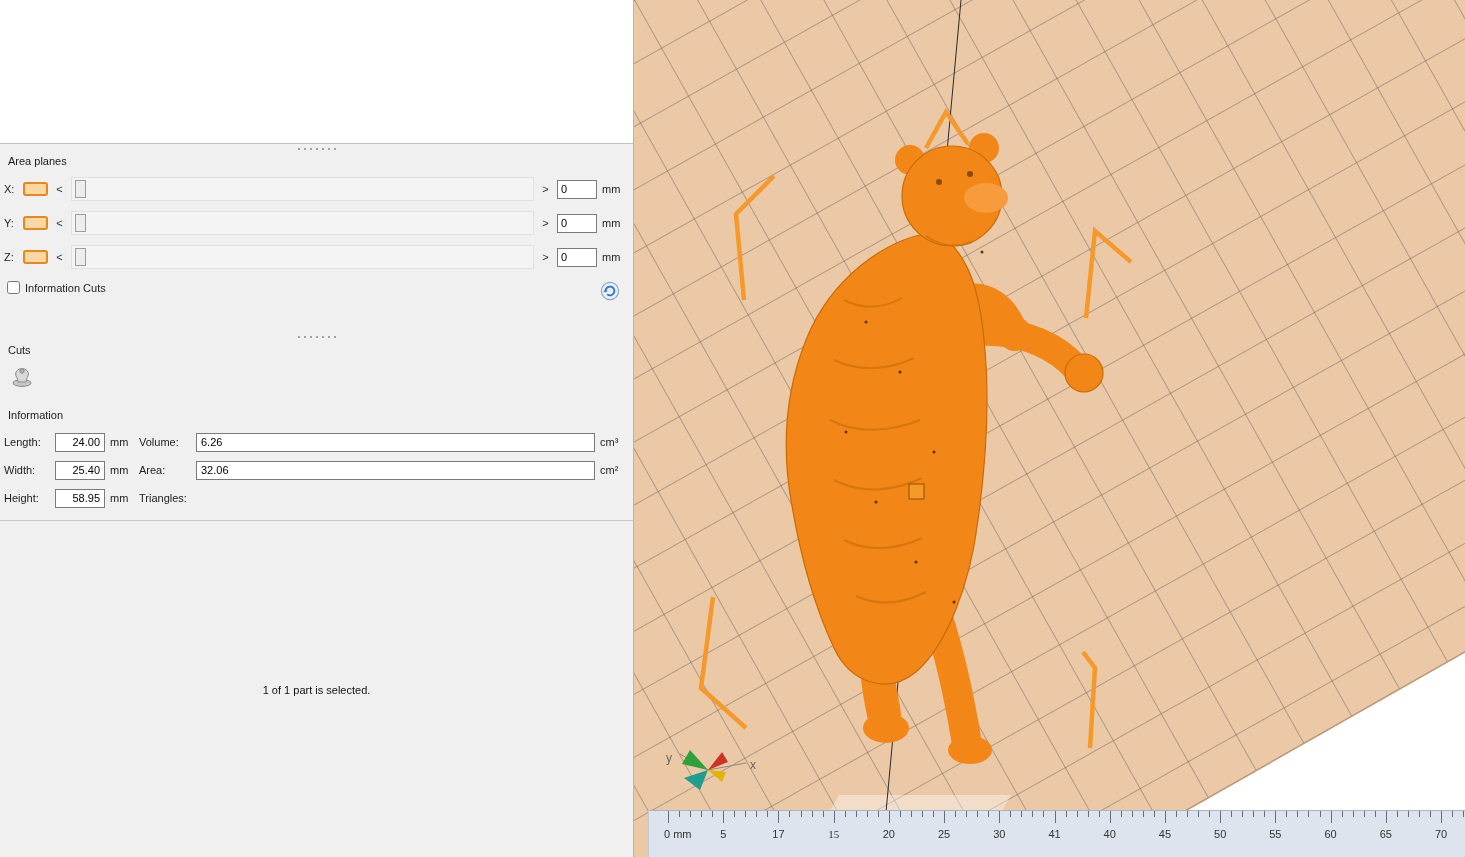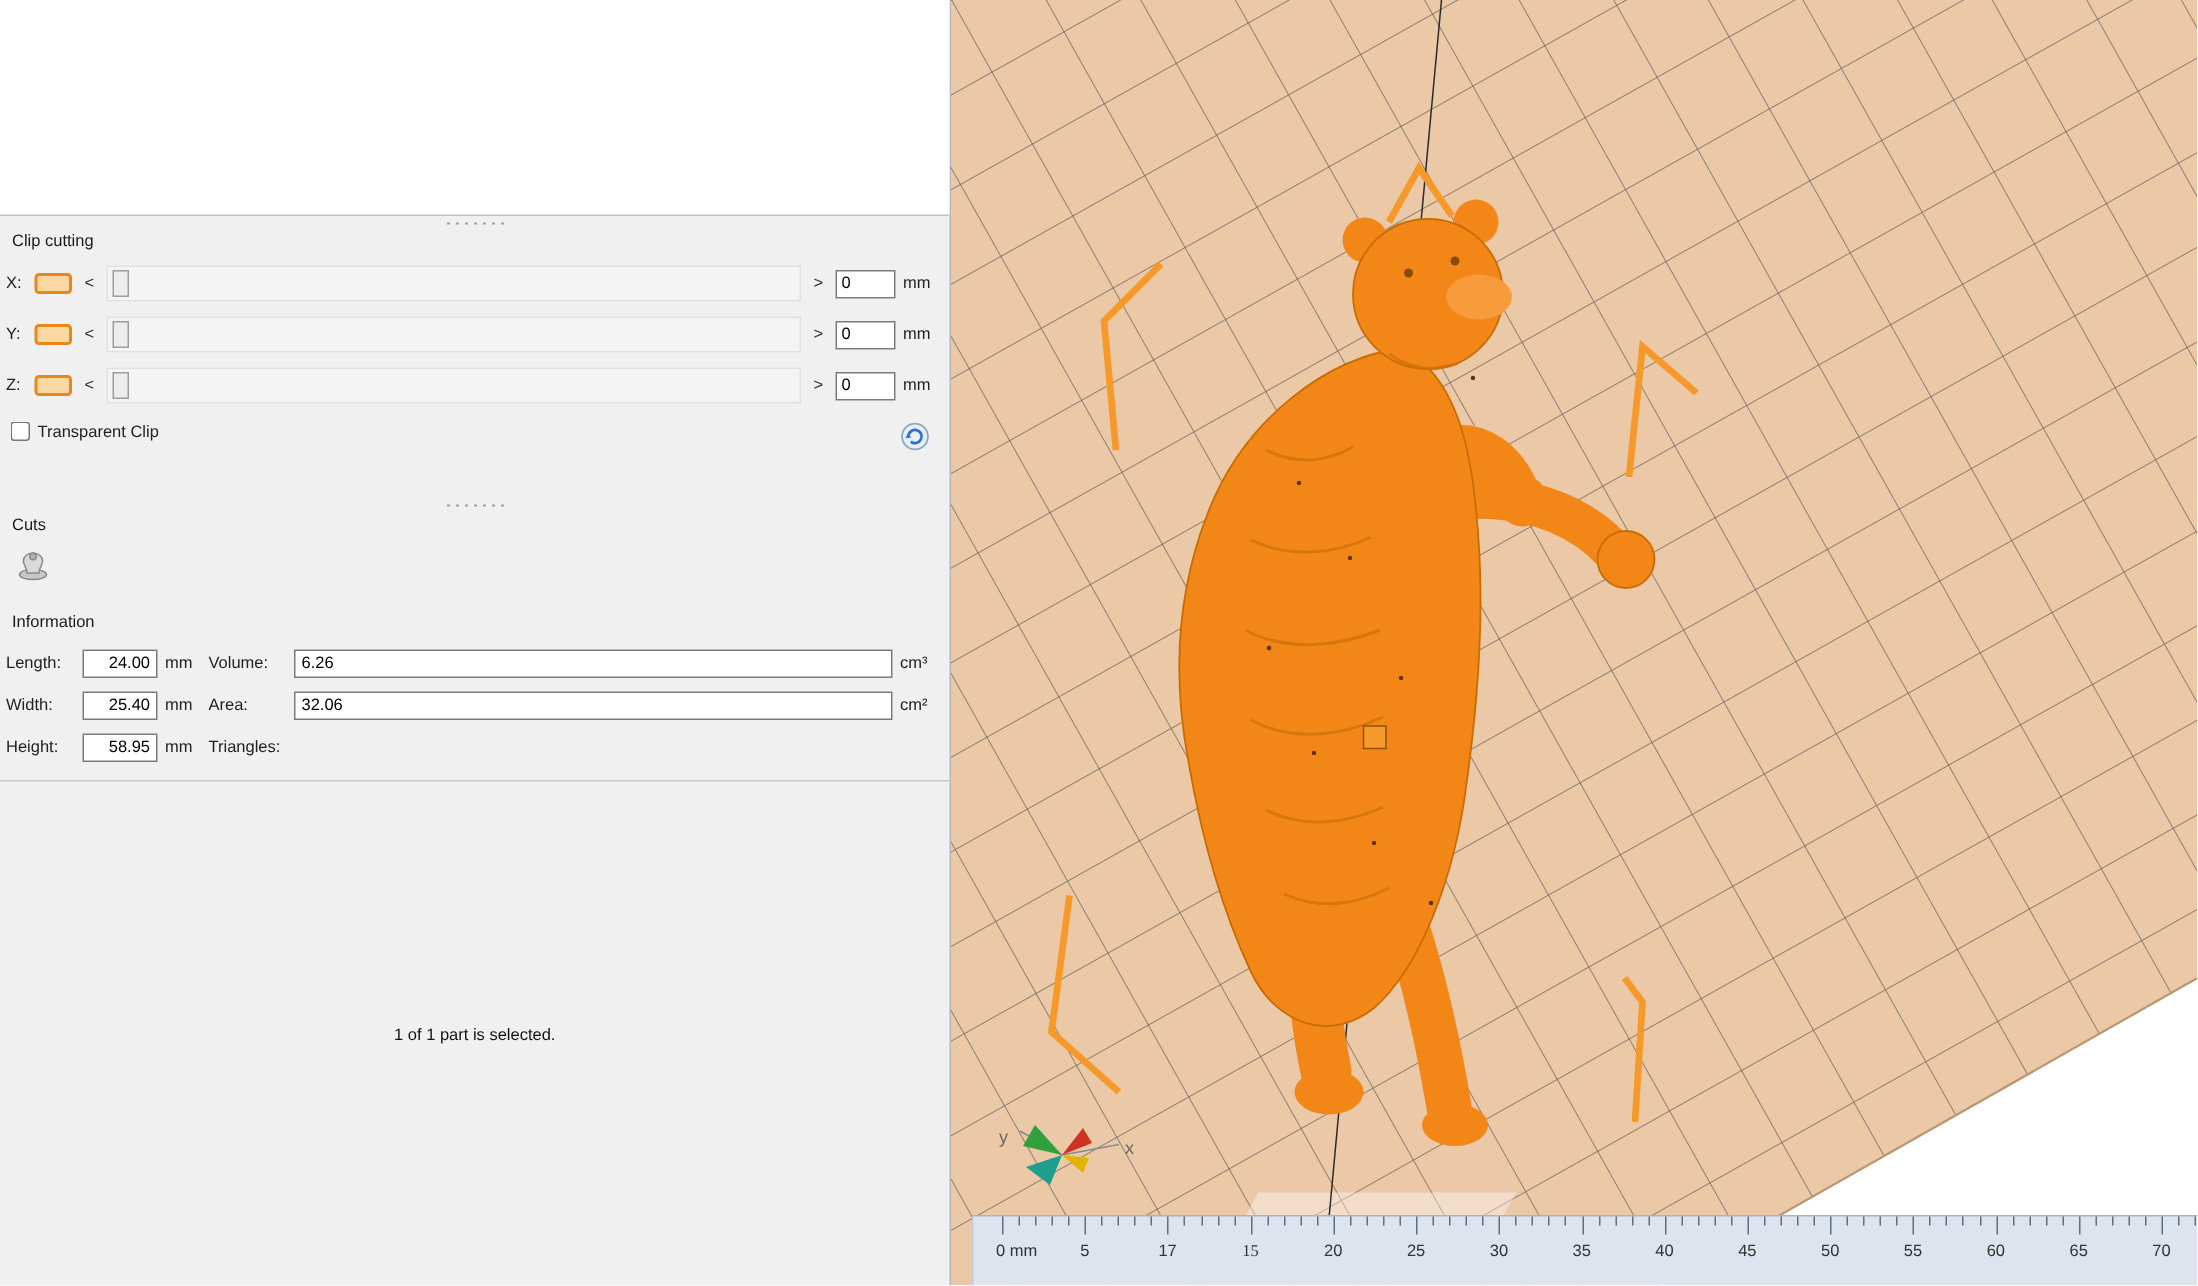--- a/index.html
+++ b/index.html
@@ -62,21 +62,21 @@
   .ruler-label{position:absolute;top:17px;font-size:11px;color:#333;white-space:nowrap;}
 </style>
 </head>
 <body>
 
 <div id="left-panel">
 
   <div class="top-box"></div>
   <div class="grip" style="top:147px"></div>
 
-  <div class="group-title" style="top:155px">Clip cutting</div>
+  <div class="group-title" style="top:155px">Area planes</div>
 
   <div class="clip-row" style="top:176px">
     <span class="axis-label">X:</span>
     <span class="swatch"></span>
     <button class="arrow-btn">&lt;</button>
     <div class="slider-track">
         <div class="slider-handle"></div>
       </div>
     <button class="arrow-btn">&gt;</button>
     <input class="clip-input" value="0" style="">
@@ -102,21 +102,21 @@
     <div class="slider-track">
         <div class="slider-handle"></div>
       </div>
     <button class="arrow-btn">&gt;</button>
     <input class="clip-input" value="0" style="">
     <span class="unit">mm</span>
   </div>
 
   <div class="check-row">
     <input type="checkbox" style="">
-    <span>Transparent Clip</span>
+    <span>Information Cuts</span>
   </div>
 
   <button class="reset-btn">
     <svg width="20" height="20" viewBox="0 0 20 20">
       <circle cx="10" cy="10" r="8.6" fill="#e9eff7" stroke="#8ea6c6" stroke-width="1.2"></circle>
       <path d="M5.6 10a4.4 4.4 0 1 1 1.6 3.4" stroke="#2f6fd0" stroke-width="1.8" fill="none"></path>
       <polygon points="5.2,8.2 7.6,10.6 3.6,11.2" fill="#2f6fd0"></polygon>
     </svg>
   </button>
 
@@ -281,21 +281,21 @@
       <div class="tick minor" style="left: 317.157px;"></div>
       <div class="tick minor" style="left: 328.2px;"></div>
       <div class="tick minor" style="left: 339.243px;"></div>
       <div class="tick major" style="left: 350.286px;"></div>
       <span class="ruler-label" style="left: 350.286px; transform: translateX(-50%);">30</span>
       <div class="tick minor" style="left: 361.329px;"></div>
       <div class="tick minor" style="left: 372.371px;"></div>
       <div class="tick minor" style="left: 383.414px;"></div>
       <div class="tick minor" style="left: 394.457px;"></div>
       <div class="tick major" style="left: 405.5px;"></div>
-      <span class="ruler-label" style="left: 405.5px; transform: translateX(-50%);">35</span>
+      <span class="ruler-label" style="left: 405.5px; transform: translateX(-50%);">41</span>
       <div class="tick minor" style="left: 416.543px;"></div>
       <div class="tick minor" style="left: 427.586px;"></div>
       <div class="tick minor" style="left: 438.629px;"></div>
       <div class="tick minor" style="left: 449.671px;"></div>
       <div class="tick major" style="left: 460.714px;"></div>
       <span class="ruler-label" style="left: 460.714px; transform: translateX(-50%);">40</span>
       <div class="tick minor" style="left: 471.757px;"></div>
       <div class="tick minor" style="left: 482.8px;"></div>
       <div class="tick minor" style="left: 493.843px;"></div>
       <div class="tick minor" style="left: 504.886px;"></div>

